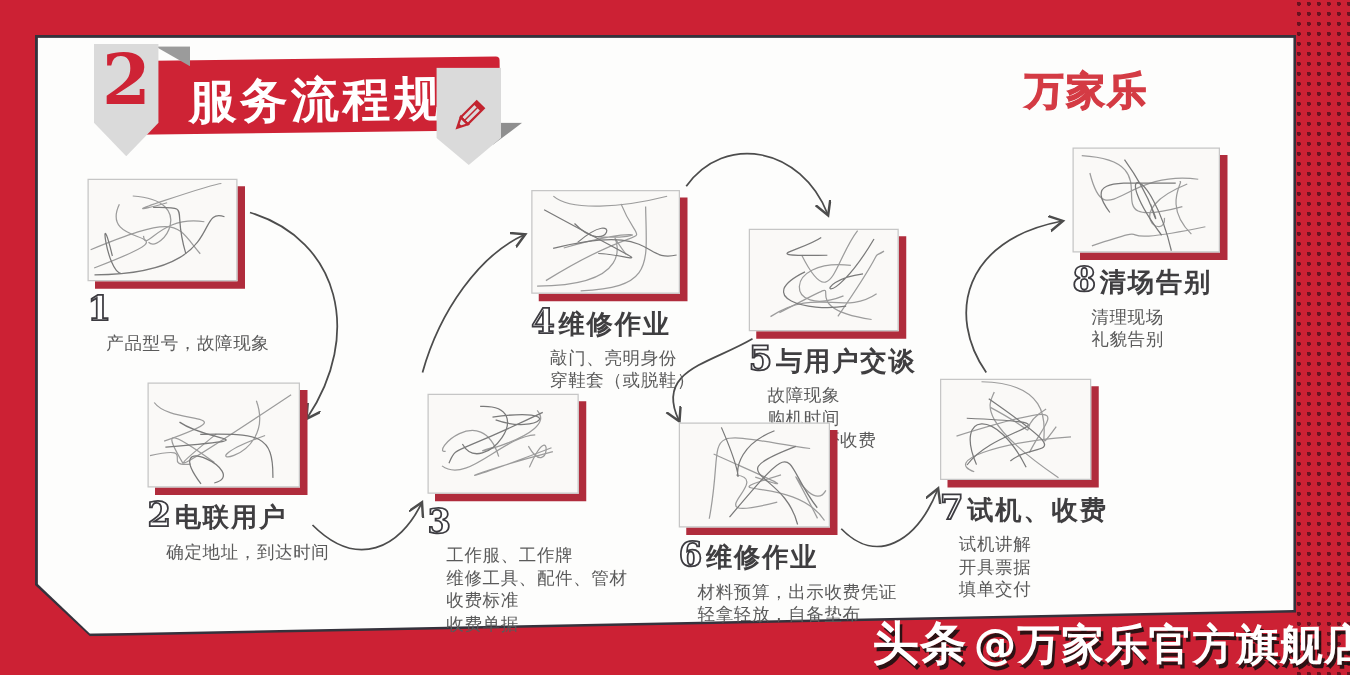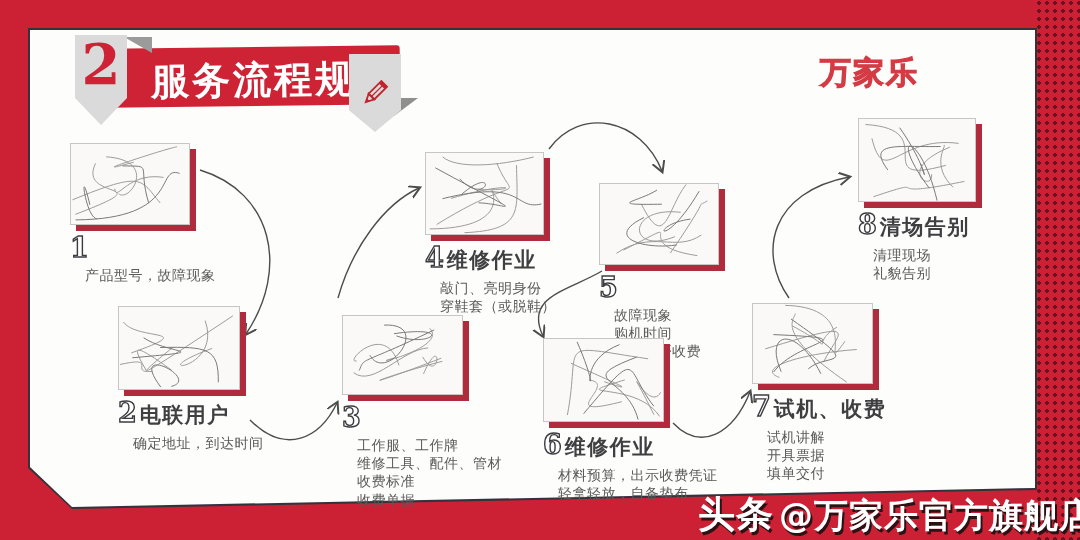--- a/index.html
+++ b/index.html
@@ -245,20 +245,21 @@
         <path d="M 16.4,69.3 C 52.4,45.2 75.3,68.8 101.3,51.0" fill="none" stroke="#9c9c9c" stroke-width="1"></path>
         <path d="M 23.5,66.1 C 98.1,28.2 23.1,60.9 97.3,71.6" fill="none" stroke="#9c9c9c" stroke-width="1"></path>
         <path d="M 74.8,52.7 C 27.8,71.6 25.6,21.8 80.7,28.3" fill="none" stroke="#9c9c9c" stroke-width="1"></path>
         <path d="M 44.0,33.5 C 2.3,54.0 45.5,65.9 76.9,60.9" fill="none" stroke="#7a7a7a" stroke-width="1"></path>
         <path d="M 99.2,7.2 C 61.5,70.6 47.4,40.8 90.4,35.1" fill="none" stroke="#7a7a7a" stroke-width="1"></path>
         <path d="M 61.9,20.2 C 2.6,21.2 39.9,17.5 57.0,6.0" fill="none" stroke="#7a7a7a" stroke-width="1"></path>
       </svg>
     </div>
     <div class="cap">
       <span class="num">5</span>
+      <span class="ttl">与用户交谈</span>
     </div>
     <div class="subs">
       <div>故障现象</div>
       <div>购机时间</div>
       <div>确定是否收费</div>
     </div>
   </div>
 
   <div class="step" style="left: 543px; top: 338px;">
     <div class="img" style="width: 119px; height: 82px;">

